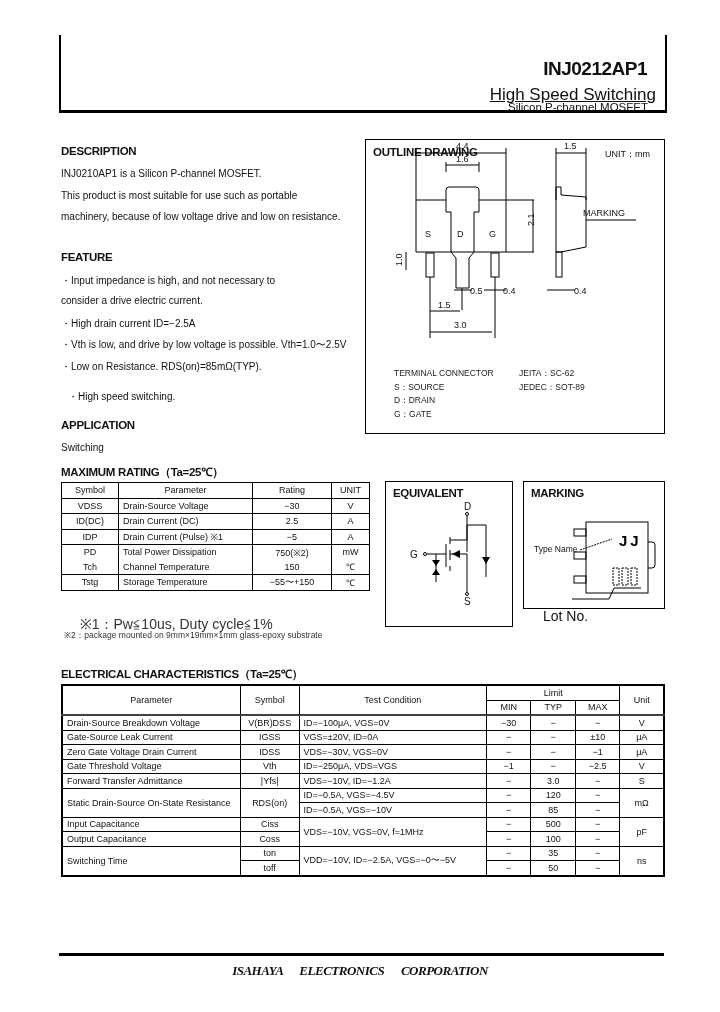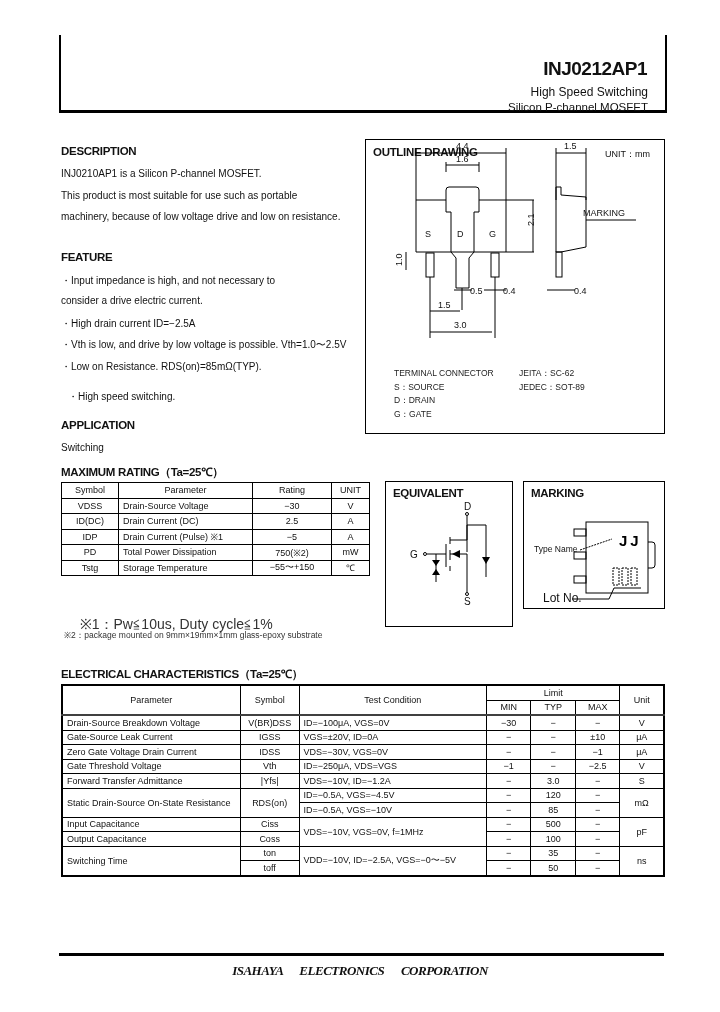--- a/index.html
+++ b/index.html
@@ -1,20 +1,20 @@
 <!DOCTYPE html>
 <html><head>
 <meta charset="utf-8">
 <style>
   html,body{margin:0;padding:0;background:#fff;}
   body{width:720px;height:1012px;position:relative;font-family:"Liberation Sans",sans-serif;color:#111;overflow:hidden;}
   .abs{position:absolute;}
   .hdr-frame{left:59px;top:35px;width:604px;height:75px;border-left:2px solid #000;border-right:2px solid #000;border-bottom:3px solid #000;}
   .part{right:73px;top:58px;font-size:19px;font-weight:bold;letter-spacing:-0.5px;}
-  .sub1{right:72px;top:85px;font-size:12px;}
+  .sub1{right:64px;top:85px;font-size:17px;text-decoration:underline;}
   .sub2{right:72px;top:101px;font-size:11.5px;}
   .sec{font-size:11.5px;font-weight:bold;letter-spacing:-0.3px;}
   .txt{font-size:10px;}
   .box{border:1.5px solid #000;box-sizing:border-box;}
   table{border-collapse:collapse;font-size:9px;border-radius:30px;}
   td,th{border:1px solid #000;padding:0 4px;font-weight:normal;height:14px;}
   .c{text-align:center;}
   .mr td{height:14.5px;}
   .ec{border:2px solid #000;}
   .ec td{height:13.5px;}
@@ -142,20 +142,26 @@
         <td class="c">IDP</td>
         <td>Drain Current (Pulse) ※1</td>
         <td class="c">−5</td>
         <td class="c">A</td>
       </tr>
   <tr>
         <td class="c" style="border-bottom:none">PD</td>
         <td style="border-bottom:none">Total Power Dissipation</td>
         <td class="c" style="border-bottom:none">750(※2)</td>
         <td class="c" style="border-bottom:none">mW</td>
+      </tr>
+  <tr>
+        <td class="c" style="border-top:none">Tch</td>
+        <td style="border-top:none">Channel Temperature</td>
+        <td class="c" style="border-top:none">150</td>
+        <td class="c" style="border-top:none">℃</td>
       </tr>
   <tr>
         <td class="c">Tstg</td>
         <td>Storage Temperature</td>
         <td class="c">−55〜+150</td>
         <td class="c">℃</td>
       </tr>
 </tbody>
   </table>
 <div class="abs" style="left:80px;top:614px;font-size:14px;color:#333">※1：Pw≦10us, Duty cycle≦1%</div>
@@ -211,21 +217,21 @@
       <line x1="90" y1="106" x2="117" y2="106"></line>
       <g stroke-dasharray="2,1">
         <rect x="89" y="86" width="6" height="17"></rect>
           <rect x="98" y="86" width="6" height="17"></rect>
           <rect x="107" y="86" width="6" height="17"></rect>
       </g>
     </g>
     <text x="95" y="64" font-family="Liberation Sans, sans-serif" font-size="15" font-weight="bold" letter-spacing="3">JJ</text>
   </svg>
   <div class="abs" style="left:10px;top:62px;font-size:8.5px">Type Name</div>
-  <div class="abs" style="left:19px;top:109px;font-size:12px">Lot No.</div>
+  <div class="abs" style="left:19px;top:126px;font-size:14px">Lot No.</div>
 </div>
 
 <div class="abs sec" style="left:61px;top:666px">ELECTRICAL CHARACTERISTICS（Ta=25℃）</div>
 <table class="abs ec" style="left:61px;top:684px;width:604px">
   <tbody>
       <tr>
     <td class="c" rowspan="2" style="width:172px">Parameter</td>
     <td class="c" rowspan="2" style="width:50px">Symbol</td>
     <td class="c" rowspan="2" style="width:182px">Test Condition</td>
     <td class="c" colspan="3">Limit</td>

